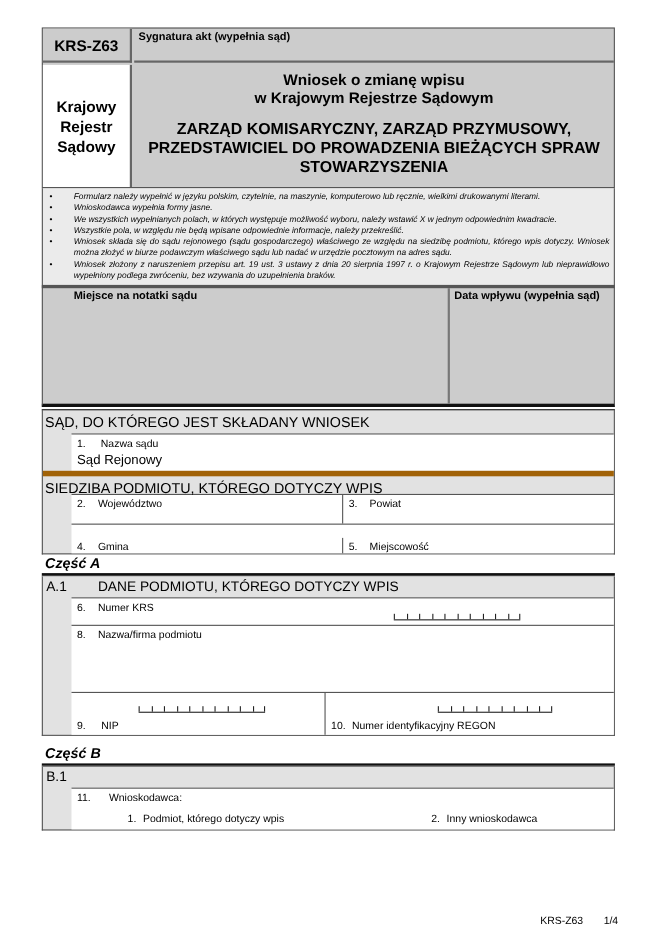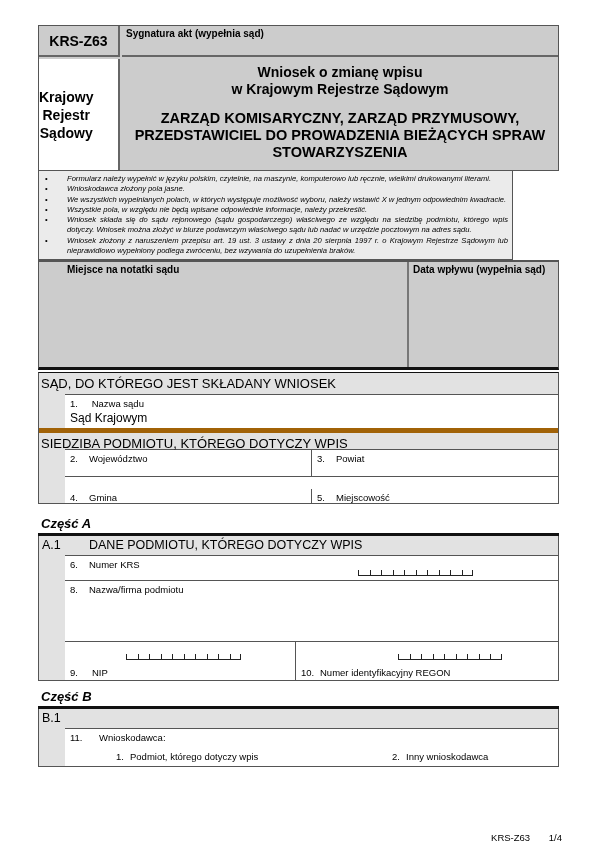--- a/index.html
+++ b/index.html
@@ -9,49 +9,49 @@
     .page { position: absolute; left: 38px; top: 25px; width: 521px; }
 
     
     .hdr { position: relative; width: 521px; height: 146px; border: 1px solid #555; background: #cccccc; }
     .hdr-code { position: absolute; left: 0; top: 0; width: 81px; height: 31px; border-right: 2px solid #666;
       border-bottom: 2px solid #666; display: flex; align-items: center; justify-content: center;
       font-weight: bold; font-size: 14px; background: #cccccc; }
     .hdr-sig { position: absolute; left: 83px; top: 0; right: 0; height: 31px; border-bottom: 2px solid #666;
       font-size: 10px; font-weight: bold; padding: 2px 4px; }
     .hdr-krs { position: absolute; left: 0; top: 33px; width: 81px; bottom: 0; background: #fff;
-      border-right: 2px solid #666; display: flex; align-items: center; justify-content: flex-start;
+      border-right: 2px solid #666; display: flex; align-items: center; justify-content: center;
       text-align: center; font-size: 14px; font-weight: bold; line-height: 18px; }
     .hdr-title { position: absolute; left: 83px; top: 33px; right: 0; bottom: 0; text-align: center; font-weight: bold; }
     .hdr-title .t1 { font-size: 14px; line-height: 17px; margin-top: 5px; }
     .hdr-title .t2 { font-size: 14.5px; line-height: 17px; margin-top: 12px; }
 
     
-    .instr { width: 475px; background: #ebebeb; border: 1px solid #555; border-top: none; padding: 3px 4px 3px 4px; }
+    .instr { width: 521px; background: #ebebeb; border: 1px solid #555; border-top: none; padding: 3px 4px 3px 4px; }
     .instr li { list-style: none; position: relative; padding-left: 24px; font-size: 7.6px; font-style: italic;
       line-height: 10.3px; text-align: justify; }
     .instr li::before { content: "\2022"; position: absolute; left: 2px; top: 0; font-style: normal; }
 
     
     .notes { width: 521px; height: 110px; border: 1px solid #555; border-top: 2px solid #555; display: flex;
       background: #cccccc; border-bottom: 3px solid #111; }
     .notes .n1 { width: 370px; border-right: 2px solid #777; font-size: 10px; font-weight: bold; padding: 2px 0 0 28px; }
     .notes .n2 { flex: 1; font-size: 10px; font-weight: bold; padding: 2px 0 0 4px; }
 
     
     .sec { width: 521px; border: 1px solid #555; background: #e2e2e2; margin-top: 2px; border-top: 2px solid #111; }
     .sec-title { font-size: 13px; padding: 3px 0 0 2px; height: 21px; }
     .row { display: flex; margin-left: 26px; background: #fff; border-top: 1px solid #555; }
     .cell { position: relative; flex: 1; font-size: 9.5px; }
     .cell + .cell { border-left: 1px solid #555; }
     .lbl { padding: 3px 0 0 5px; }
     .lbl .num { display: inline-block; width: 19px; }
     .val { font-size: 12px; padding: 4px 0 0 5px; }
 
-    .part-label { font-size: 13px; font-weight: bold; font-style: italic; margin-top: 12px; height: 17px; padding-left: 3px; }
+    .part-label { font-size: 13px; font-weight: bold; font-style: italic; margin-top: 0; height: 17px; padding-left: 3px; }
     .part-rule { height: 3px; border-top: 2px solid #111; border-bottom: 1px solid #111; }
 
     .sec2 { width: 521px; border: 1px solid #555; border-top: none; background: #e2e2e2; }
     .sec2-title { font-size: 12.5px; height: 19px; padding: 2px 0 0 3px; display: flex; }
     .sec2-title .code { width: 47px; }
 
     .digits { position: absolute; display: flex; height: 6px; border-bottom: 1px solid #222; }
     .digits span { width: 11.5px; border-left: 1px solid #222; }
     .digits span:last-child { border-right: 1px solid #222; width: 11.5px; }
 
@@ -84,21 +84,21 @@
       <div class="t2">
         <div>ZARZĄD KOMISARYCZNY, ZARZĄD PRZYMUSOWY,</div>
         <div>PRZEDSTAWICIEL DO PROWADZENIA BIEŻĄCYCH SPRAW</div>
         <div>STOWARZYSZENIA</div>
       </div>
     </div>
   </div>
 
   <ul class="instr">
     <li>Formularz należy wypełnić w języku polskim, czytelnie, na maszynie, komputerowo lub ręcznie, wielkimi drukowanymi literami.</li>
-    <li>Wnioskodawca złożony pola jasne.</li>
+    <li>Wnioskodawca wypełnia formy jasne.</li>
     <li>We wszystkich wypełnianych polach, w których występuje możliwość wyboru, należy wstawić X w jednym odpowiednim kwadracie.</li>
     <li>Wszystkie pola, w względu nie będą wpisane odpowiednie informacje, należy przekreślić.</li>
     <li>Wniosek składa się do sądu rejonowego (sądu gospodarczego) właściwego ze względu na siedzibę podmiotu, którego wpis dotyczy. Wniosek można złożyć w biurze podawczym właściwego sądu lub nadać w urzędzie pocztowym na adres sądu.</li>
     <li>Wniosek złożony z naruszeniem przepisu art. 19 ust. 3 ustawy z dnia 20 sierpnia 1997 r. o Krajowym Rejestrze Sądowym lub nieprawidłowo wypełniony podlega zwróceniu, bez wzywania do uzupełnienia braków.</li>
   </ul>
 
   <div class="notes">
     <div class="n1">
       <span>Miejsce na notatki sądu</span>
     </div>
@@ -108,21 +108,21 @@
   </div>
 
   <div class="sec" style="border-top:1px solid #111; margin-top:2px;">
     <div class="sec-title">SĄD, DO KTÓREGO JEST SKŁADANY WNIOSEK</div>
     <div class="row" style="height:34px;">
       <div class="cell">
         <div class="lbl">
           <span class="num">1.</span>
           <span>Nazwa sądu</span>
         </div>
-        <div class="val" style="padding-top:2px;">Sąd Krajowym</div>
+        <div class="val" style="padding-top:2px;">Sąd Rejonowy</div>
       </div>
     </div>
     <div class="sec-title" style="border-top:5px solid #a16207;">SIEDZIBA PODMIOTU, KTÓREGO DOTYCZY WPIS</div>
     <div class="row" style="height:27px;">
       <div class="cell">
         <div class="lbl"><span class="num">2.</span><span>Województwo</span></div>
       </div>
       <div class="cell">
         <div class="lbl"><span class="num">3.</span><span>Powiat</span></div>
       </div>

